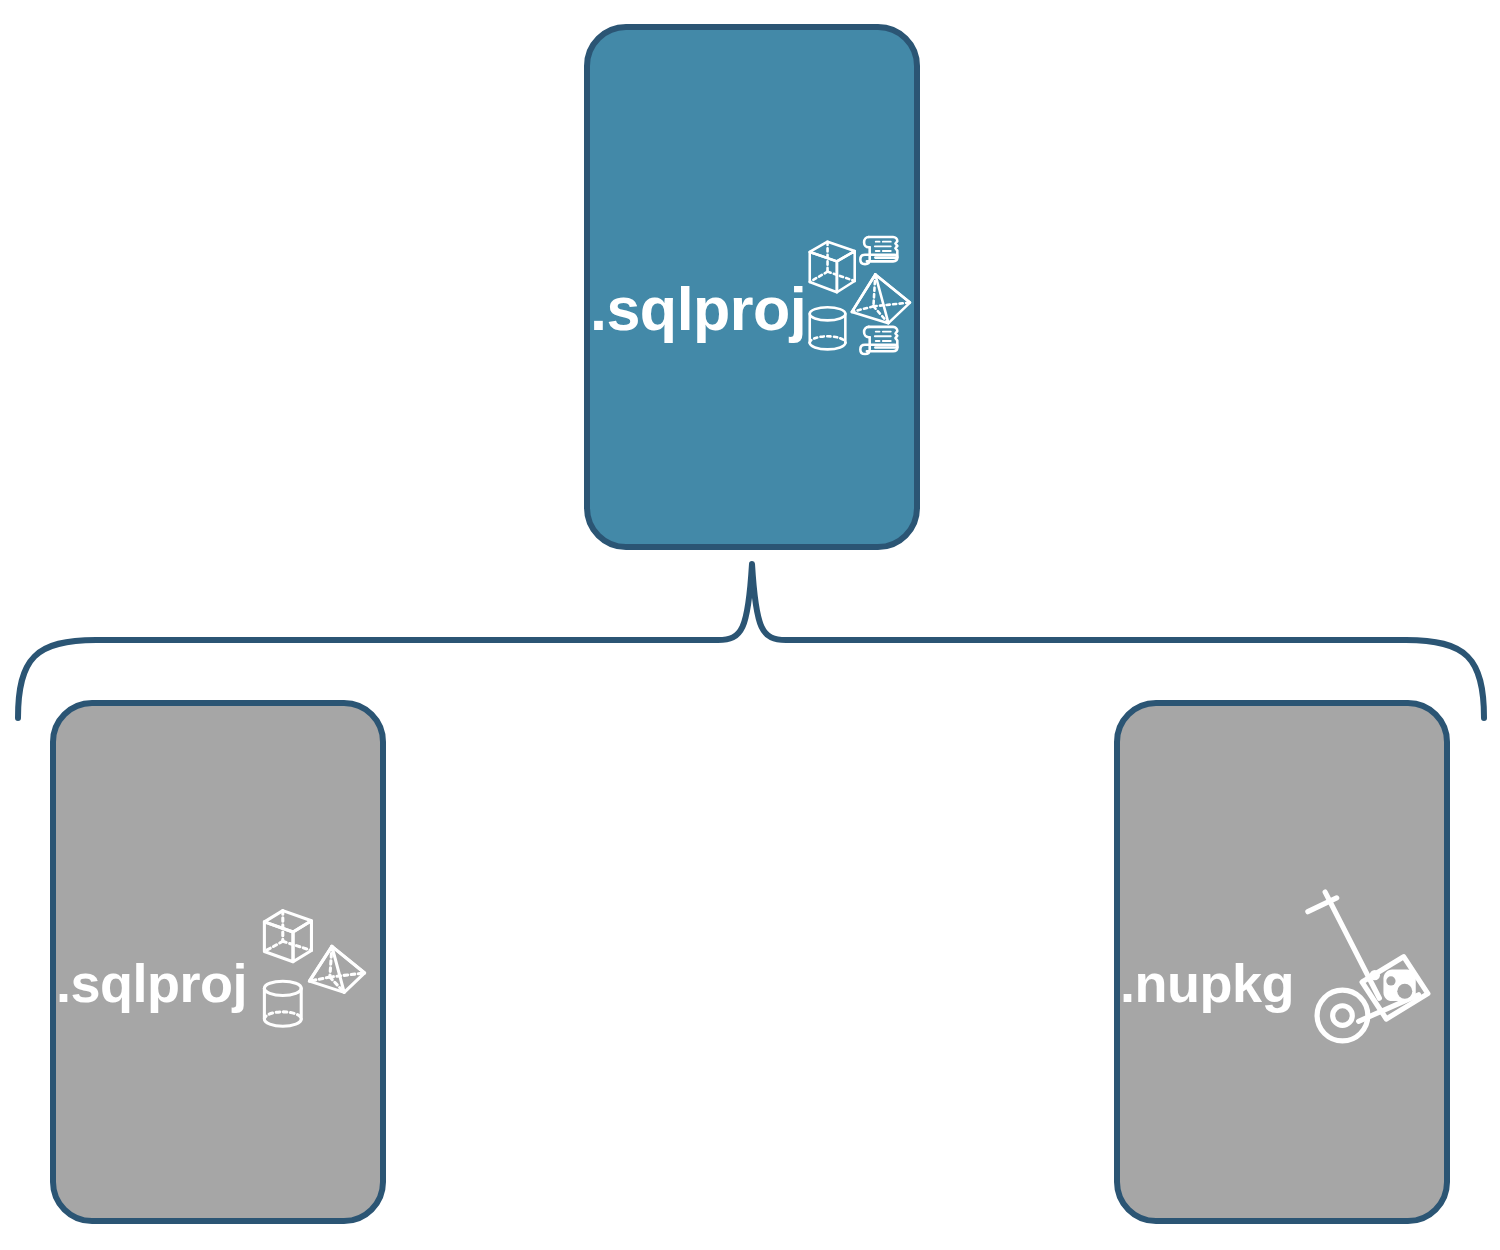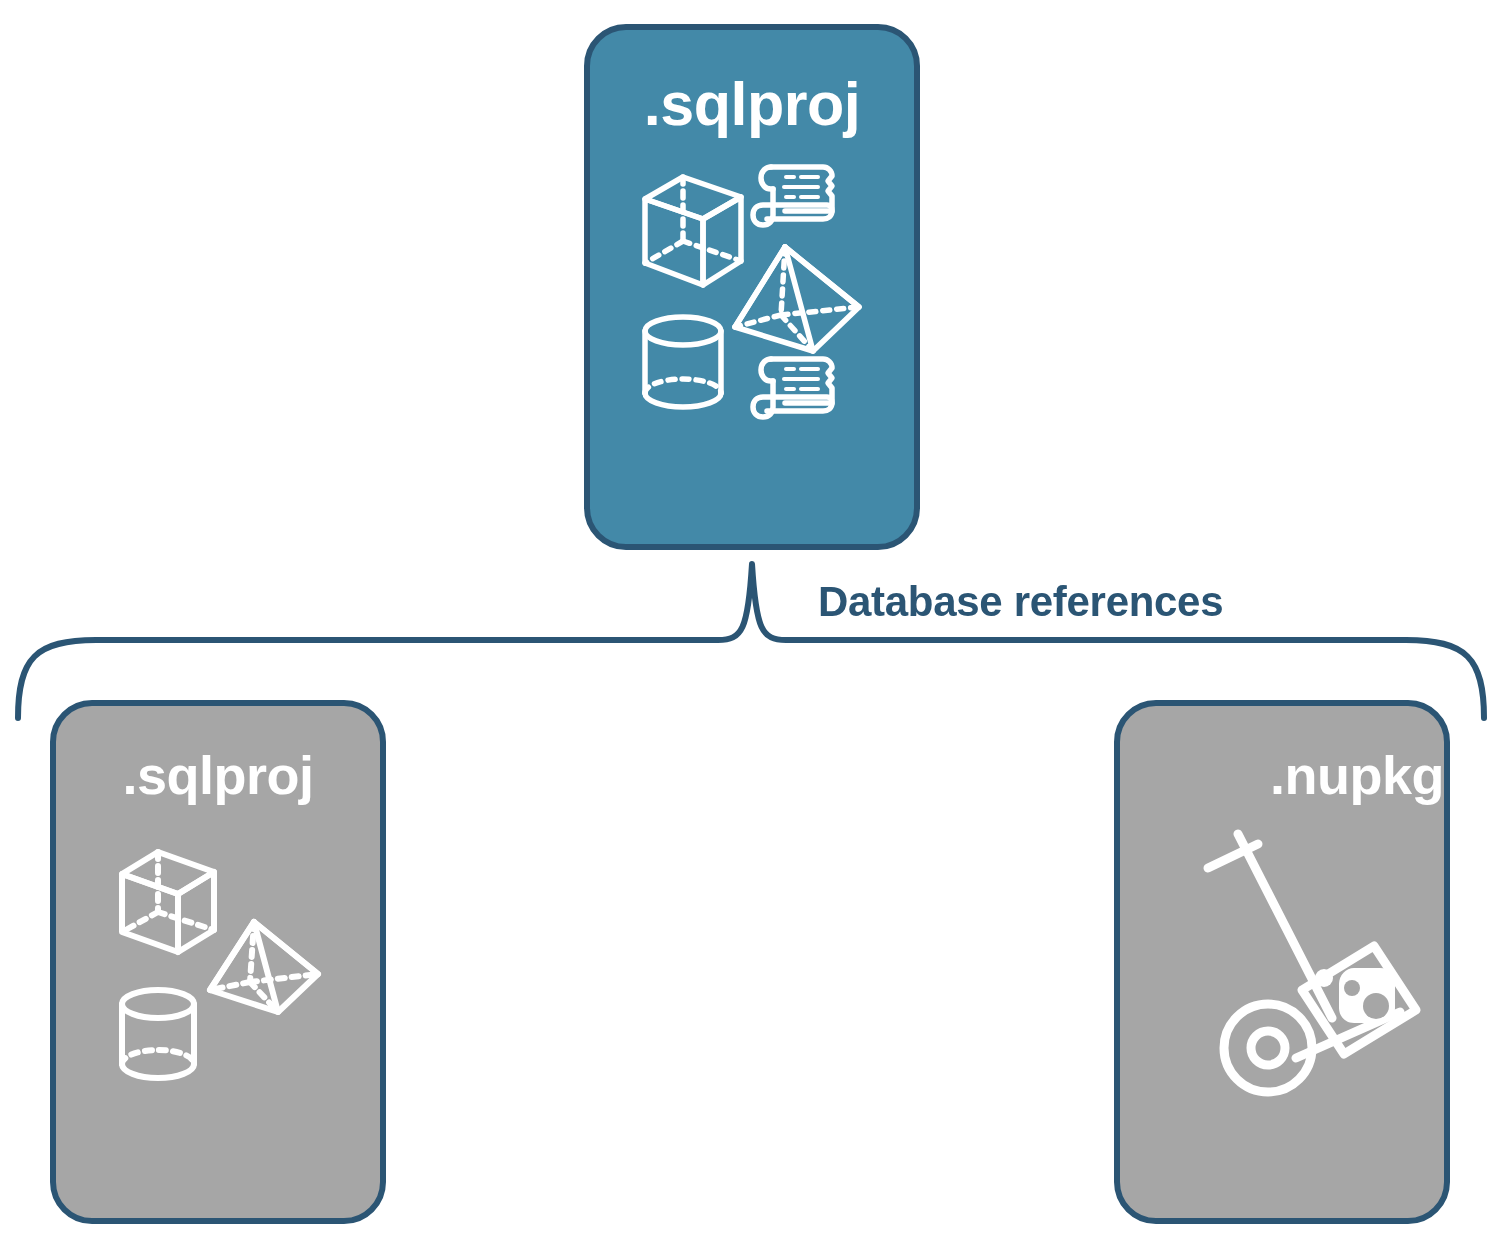--- a/index.html
+++ b/index.html
@@ -19,21 +19,21 @@
     left: 0; top: 0;
     width: 1500px;
     height: 1250px;
   }
   .card {
     position: absolute;
     box-sizing: border-box;
     border: 6px solid #2B5574;
     border-radius: 42px;
     display: flex;
-    flex-direction: column;
+    flex-direction: row;
     align-items: center;
   }
   .card-title {
     color: #ffffff;
     font-weight: bold;
     letter-spacing: -0.5px;
     line-height: 1;
     white-space: nowrap;
   }
   #card-root {
@@ -54,21 +54,21 @@
     position: relative;
   }
   .card-bottom {
     top: 700px;
     width: 336px;
     height: 524px;
     background: #A6A6A6;
   }
   #card-sqlproj { left: 50px; }
   #card-dacpac  { left: 582px; }
-  #card-nupkg   { left: 1114px; align-items: flex-end; }
+  #card-nupkg   { left: 1114px; }
   .card-bottom .card-title {
     font-size: 54px;
     margin-top: 42px;
   }
   .card-bottom .icon-area {
     width: 260px;
     height: 300px;
     margin-top: 24px;
     position: relative;
   }
@@ -159,21 +159,20 @@
     <svg viewBox="0 0 1500 200" fill="none" stroke="#2B5574" stroke-width="6" stroke-linecap="round" stroke-linejoin="round">
       <path d="M18 178
                C18 118 36 100 96 100
                L718 100
                C742 100 748 90 752 24
                C756 90 762 100 786 100
                L1406 100
                C1466 100 1484 118 1484 178"></path>
     </svg>
   </div>
-  <div id="bracket-label">Database references</div>
 
   <div class="card card-bottom" id="card-sqlproj">
     <div class="card-title">.sqlproj</div>
     <div class="icon-area">
       <svg viewBox="0 0 260 300" fill="none" stroke="#ffffff" stroke-width="6" stroke-linecap="round" stroke-linejoin="round">
         <g>
           <path d="M34 48 L70 26 L126 46 L90 68 Z"></path>
           <path d="M34 48 L34 106 L90 126 L90 68 Z"></path>
           <path d="M90 68 L126 46 L126 104 L90 126 Z"></path>
           <path d="M70 26 L70 86" stroke-dasharray="7 7"></path>

